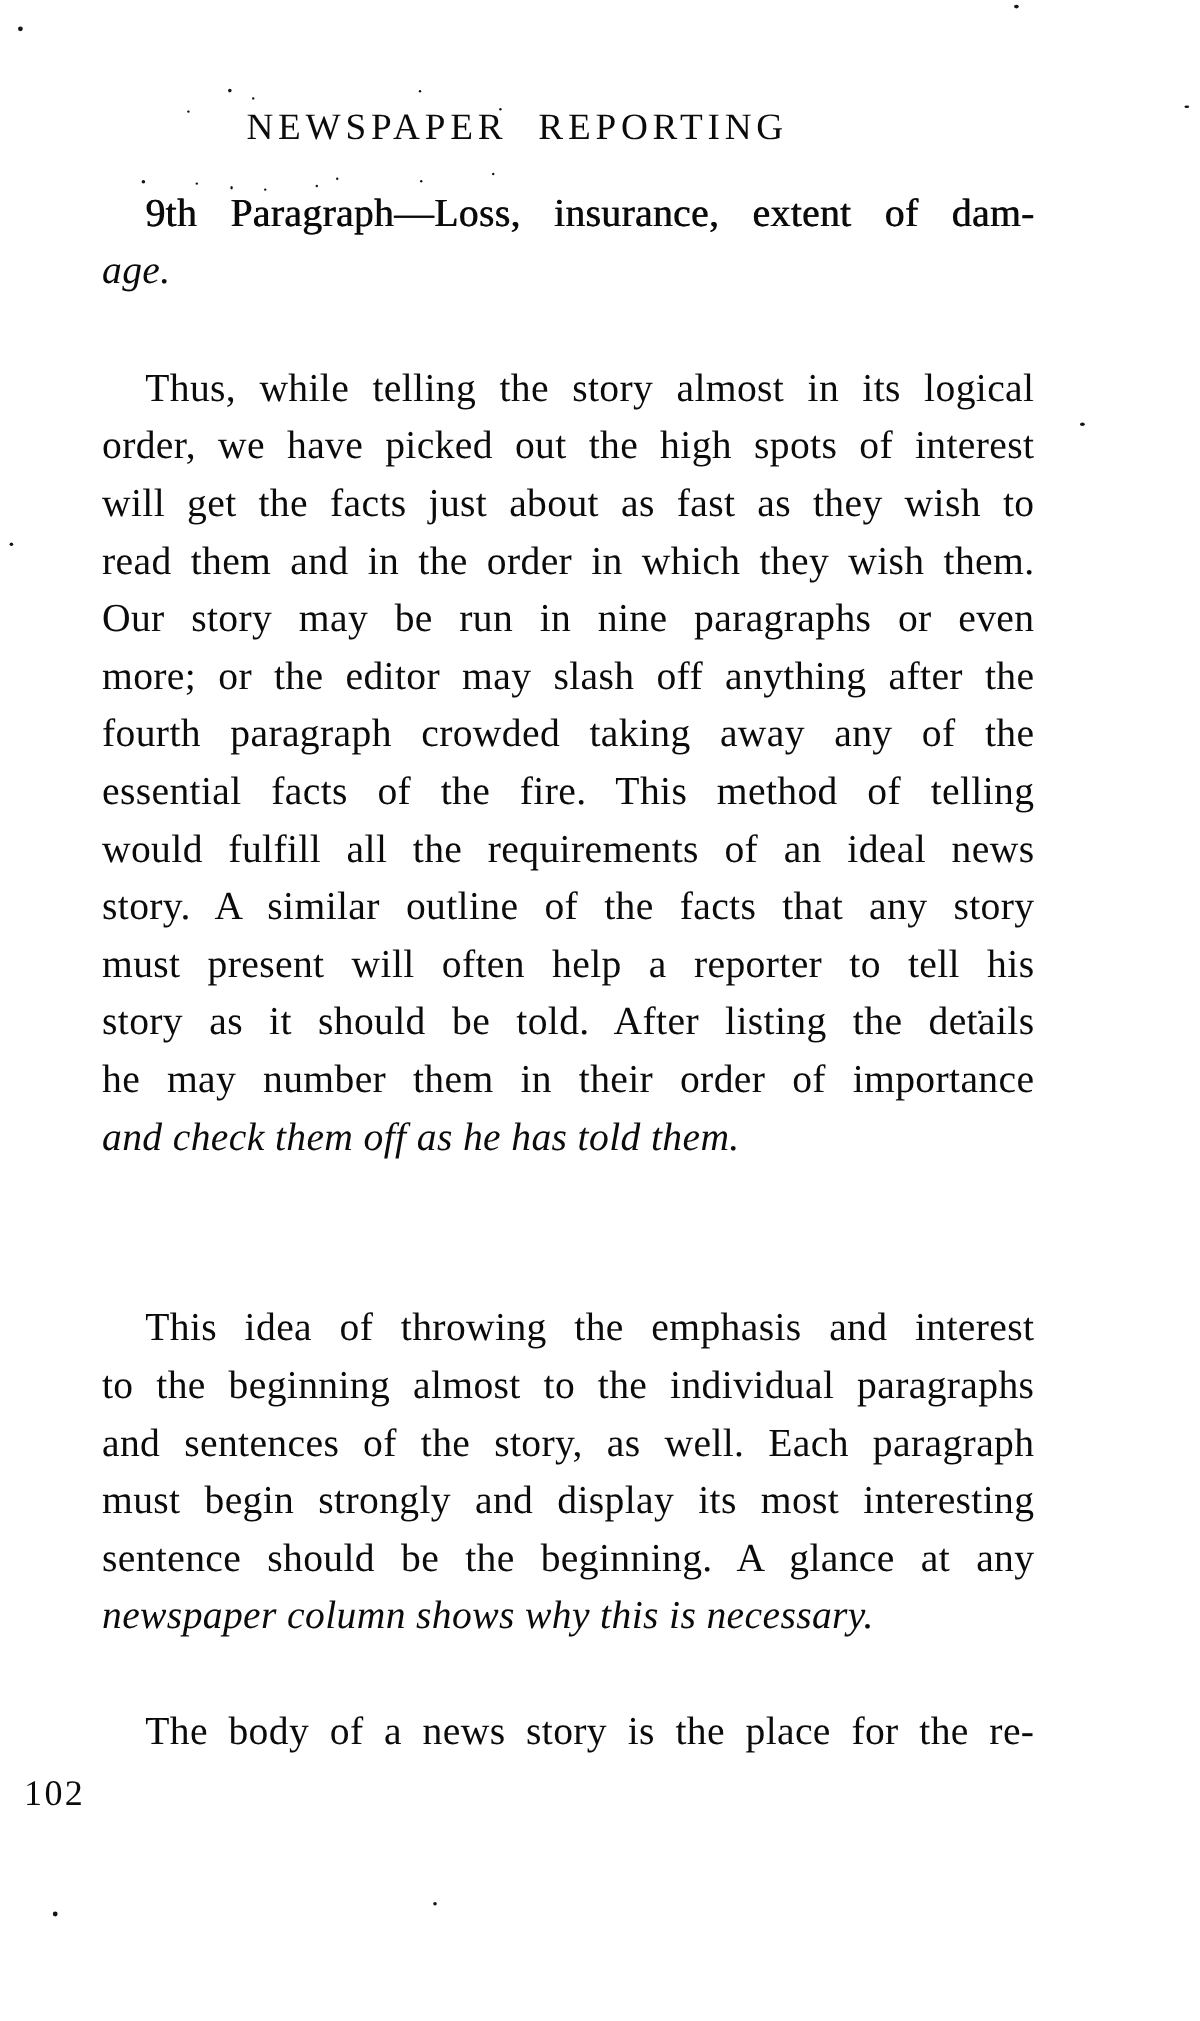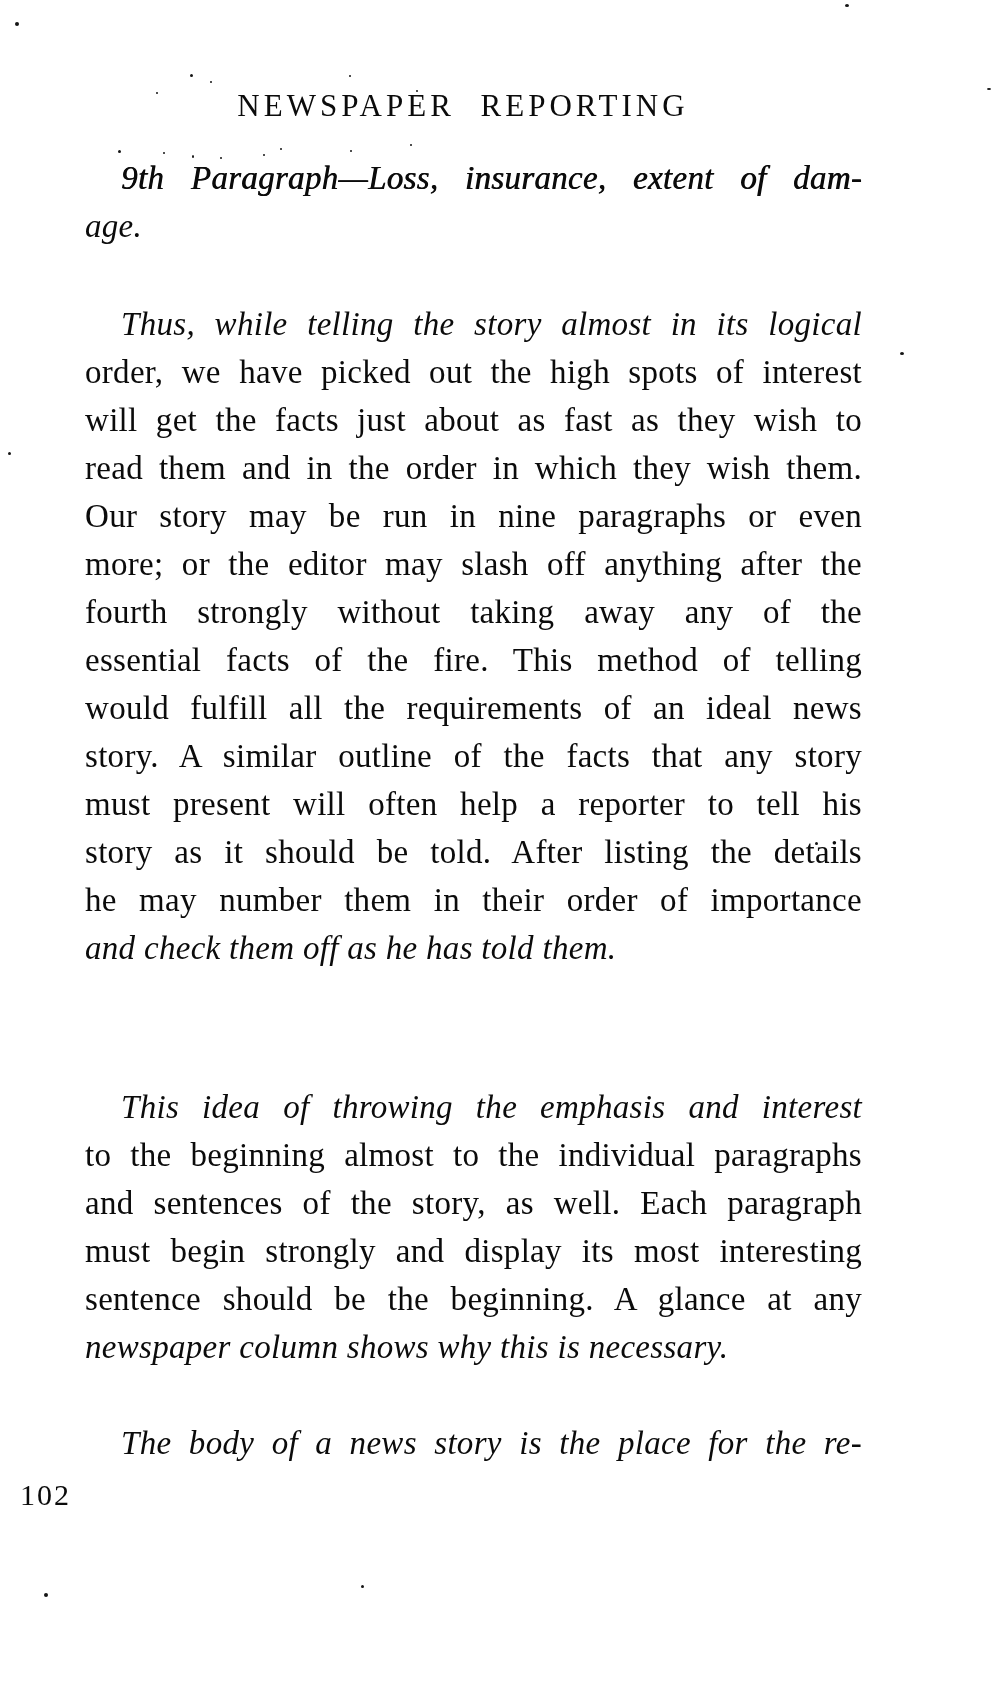--- a/index.html
+++ b/index.html
@@ -15,38 +15,37 @@
 
   .running-head {
     position: absolute;
     top: 88px; left: 0; width: 840px;
     padding-left: 22px; box-sizing: border-box;
     text-align: center;
     font-size: 31px;
     letter-spacing: 4px;
     word-spacing: 14px;
     white-space: nowrap;
-    margin-left: 32px;
   }
 
   .block {
     position: absolute;
     left: 85px;
     width: 777px;
   }
 
   .line {
     font-size: 33px;
     line-height: 48px;
     letter-spacing: 0.3px;
     text-align: justify;
     text-align-last: justify;
     white-space: normal;
   }
-  .line.indent { padding-left: 36px; font-style: italic; }
+  .line.indent { padding-left: 36px; }
   .line.last { text-align-last: left; font-style: italic; }
   .line.smudge { text-shadow: 0.6px 0 0 currentColor; }
 
   .page-number {
     position: absolute;
     top: 1478px; left: 0; width: 1000px;
     padding-left: 20px; box-sizing: border-box;
     text-align: left;
     font-size: 30px;
     letter-spacing: 2px;
@@ -70,21 +69,21 @@
     <div class="line last">age.</div>
   </div>
 
   <div class="block" style="top:300px">
     <div class="line indent">Thus, while telling the story almost in its logical</div>
     <div class="line">order, we have picked out the high spots of interest</div>
     <div class="line">will get the facts just about as fast as they wish to</div>
     <div class="line">read them and in the order in which they wish them.</div>
     <div class="line">Our story may be run in nine paragraphs or even</div>
     <div class="line">more; or the editor may slash off anything after the</div>
-    <div class="line">fourth strongly without taking away any of the</div>
+    <div class="line">fourth paragraph crowded taking away any of the</div>
     <div class="line">essential facts of the fire.  This method of telling</div>
     <div class="line">would fulfill all the requirements of an ideal news</div>
     <div class="line">story.  A similar outline of the facts that any story</div>
     <div class="line">must present will often help a reporter to tell his</div>
     <div class="line">story as it should be told.  After listing the details</div>
     <div class="line">he may number them in their order of importance</div>
     <div class="line last">and check them off as he has told them.</div>
   </div>
 
   <div class="block" style="top:1083px">

